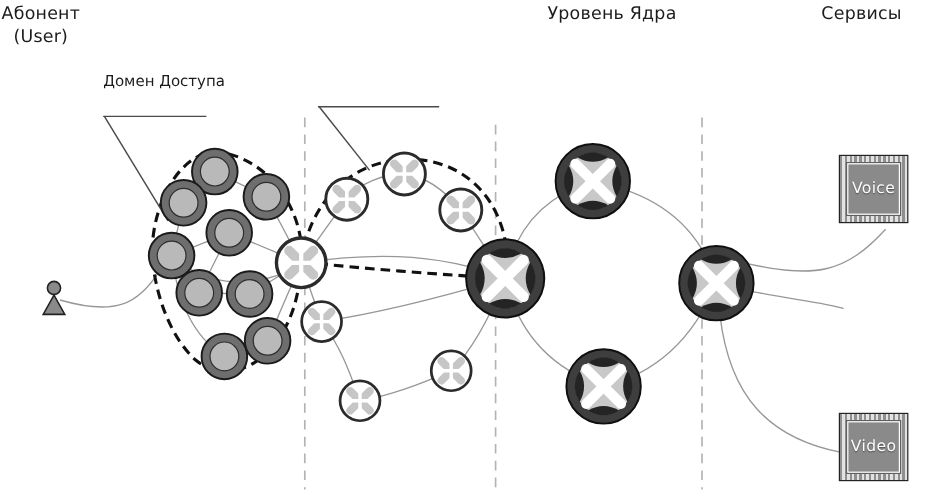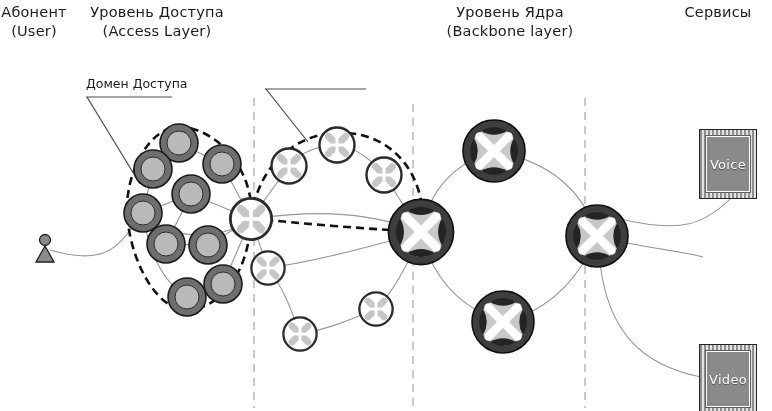--- a/index.html
+++ b/index.html
@@ -4,21 +4,21 @@
 <style>
   html,body{margin:0;padding:0;background:#ffffff;}
   body{width:772px;height:411px;position:relative;overflow:hidden;
        font-family:"DejaVu Sans","Liberation Sans",sans-serif;color:#1c1c1c;}
   .stage{position:absolute;left:0;top:0;width:772px;height:411px;}
   svg.diagram{position:absolute;left:0;top:0;z-index:1;}
   .col-title{position:absolute;top:3px;z-index:3;text-align:center;
              transform:translateX(-50%);font-size:14.5px;line-height:19px;
              letter-spacing:.2px;white-space:nowrap;}
   .dom-label{position:absolute;z-index:3;font-size:12.5px;white-space:nowrap;}
-  .svc{position:absolute;z-index:2;width:58px;height:70px;box-sizing:border-box;
+  .svc{position:absolute;z-index:2;width:58px;height:57px;box-sizing:border-box;
        border:1.5px solid #232323;padding:6px;
        background:repeating-linear-gradient(90deg,#8f8f8f 0 2px,#e2e2e2 2px 4px);}
   .svc-inner{width:100%;height:100%;box-sizing:border-box;background:#8a8a8a;
        border:1.5px solid #ffffff;box-shadow:0 0 0 1px #5f5f5f;
        display:flex;align-items:center;justify-content:center;}
   .svc-label{color:#ffffff;font-size:13px;letter-spacing:.3px;
        text-shadow:0 1px 1px rgba(0,0,0,.45);}
 </style>
 </head>
 <body>
@@ -140,33 +140,28 @@
   <use href="#sym-core" transform="translate(421,232) scale(1.05)"></use>
   <use href="#sym-core" transform="translate(494,151)"></use>
   <use href="#sym-core" transform="translate(503,322)"></use>
   <use href="#sym-core" transform="translate(597,236)"></use>
 </svg>
 
 <div class="col-title" style="left:34px">
   <div>Абонент</div>
   <div>(User)</div>
 </div>
-<div class="col-title" style="left:157px">
-  <div>Уровень Доступа</div>
-  <div>(Access Layer)</div>
-</div>
 <div class="col-title" style="left:510px">
   <div>Уровень Ядра</div>
-  <div>(Backbone layer)</div>
 </div>
 <div class="col-title" style="left:718px">
   <div>Сервисы</div>
 </div>
 
-<div class="dom-label" style="left:86px;top:76px">Домен Доступа</div>
+<div class="dom-label" style="left:86px;top:60px">Домен Доступа</div>
 
 <div class="svc" style="left:699px;top:129px">
   <div class="svc-inner">
     <span class="svc-label">Voice</span>
   </div>
 </div>
 <div class="svc" style="left:699px;top:344px">
   <div class="svc-inner">
     <span class="svc-label">Video</span>
   </div>

